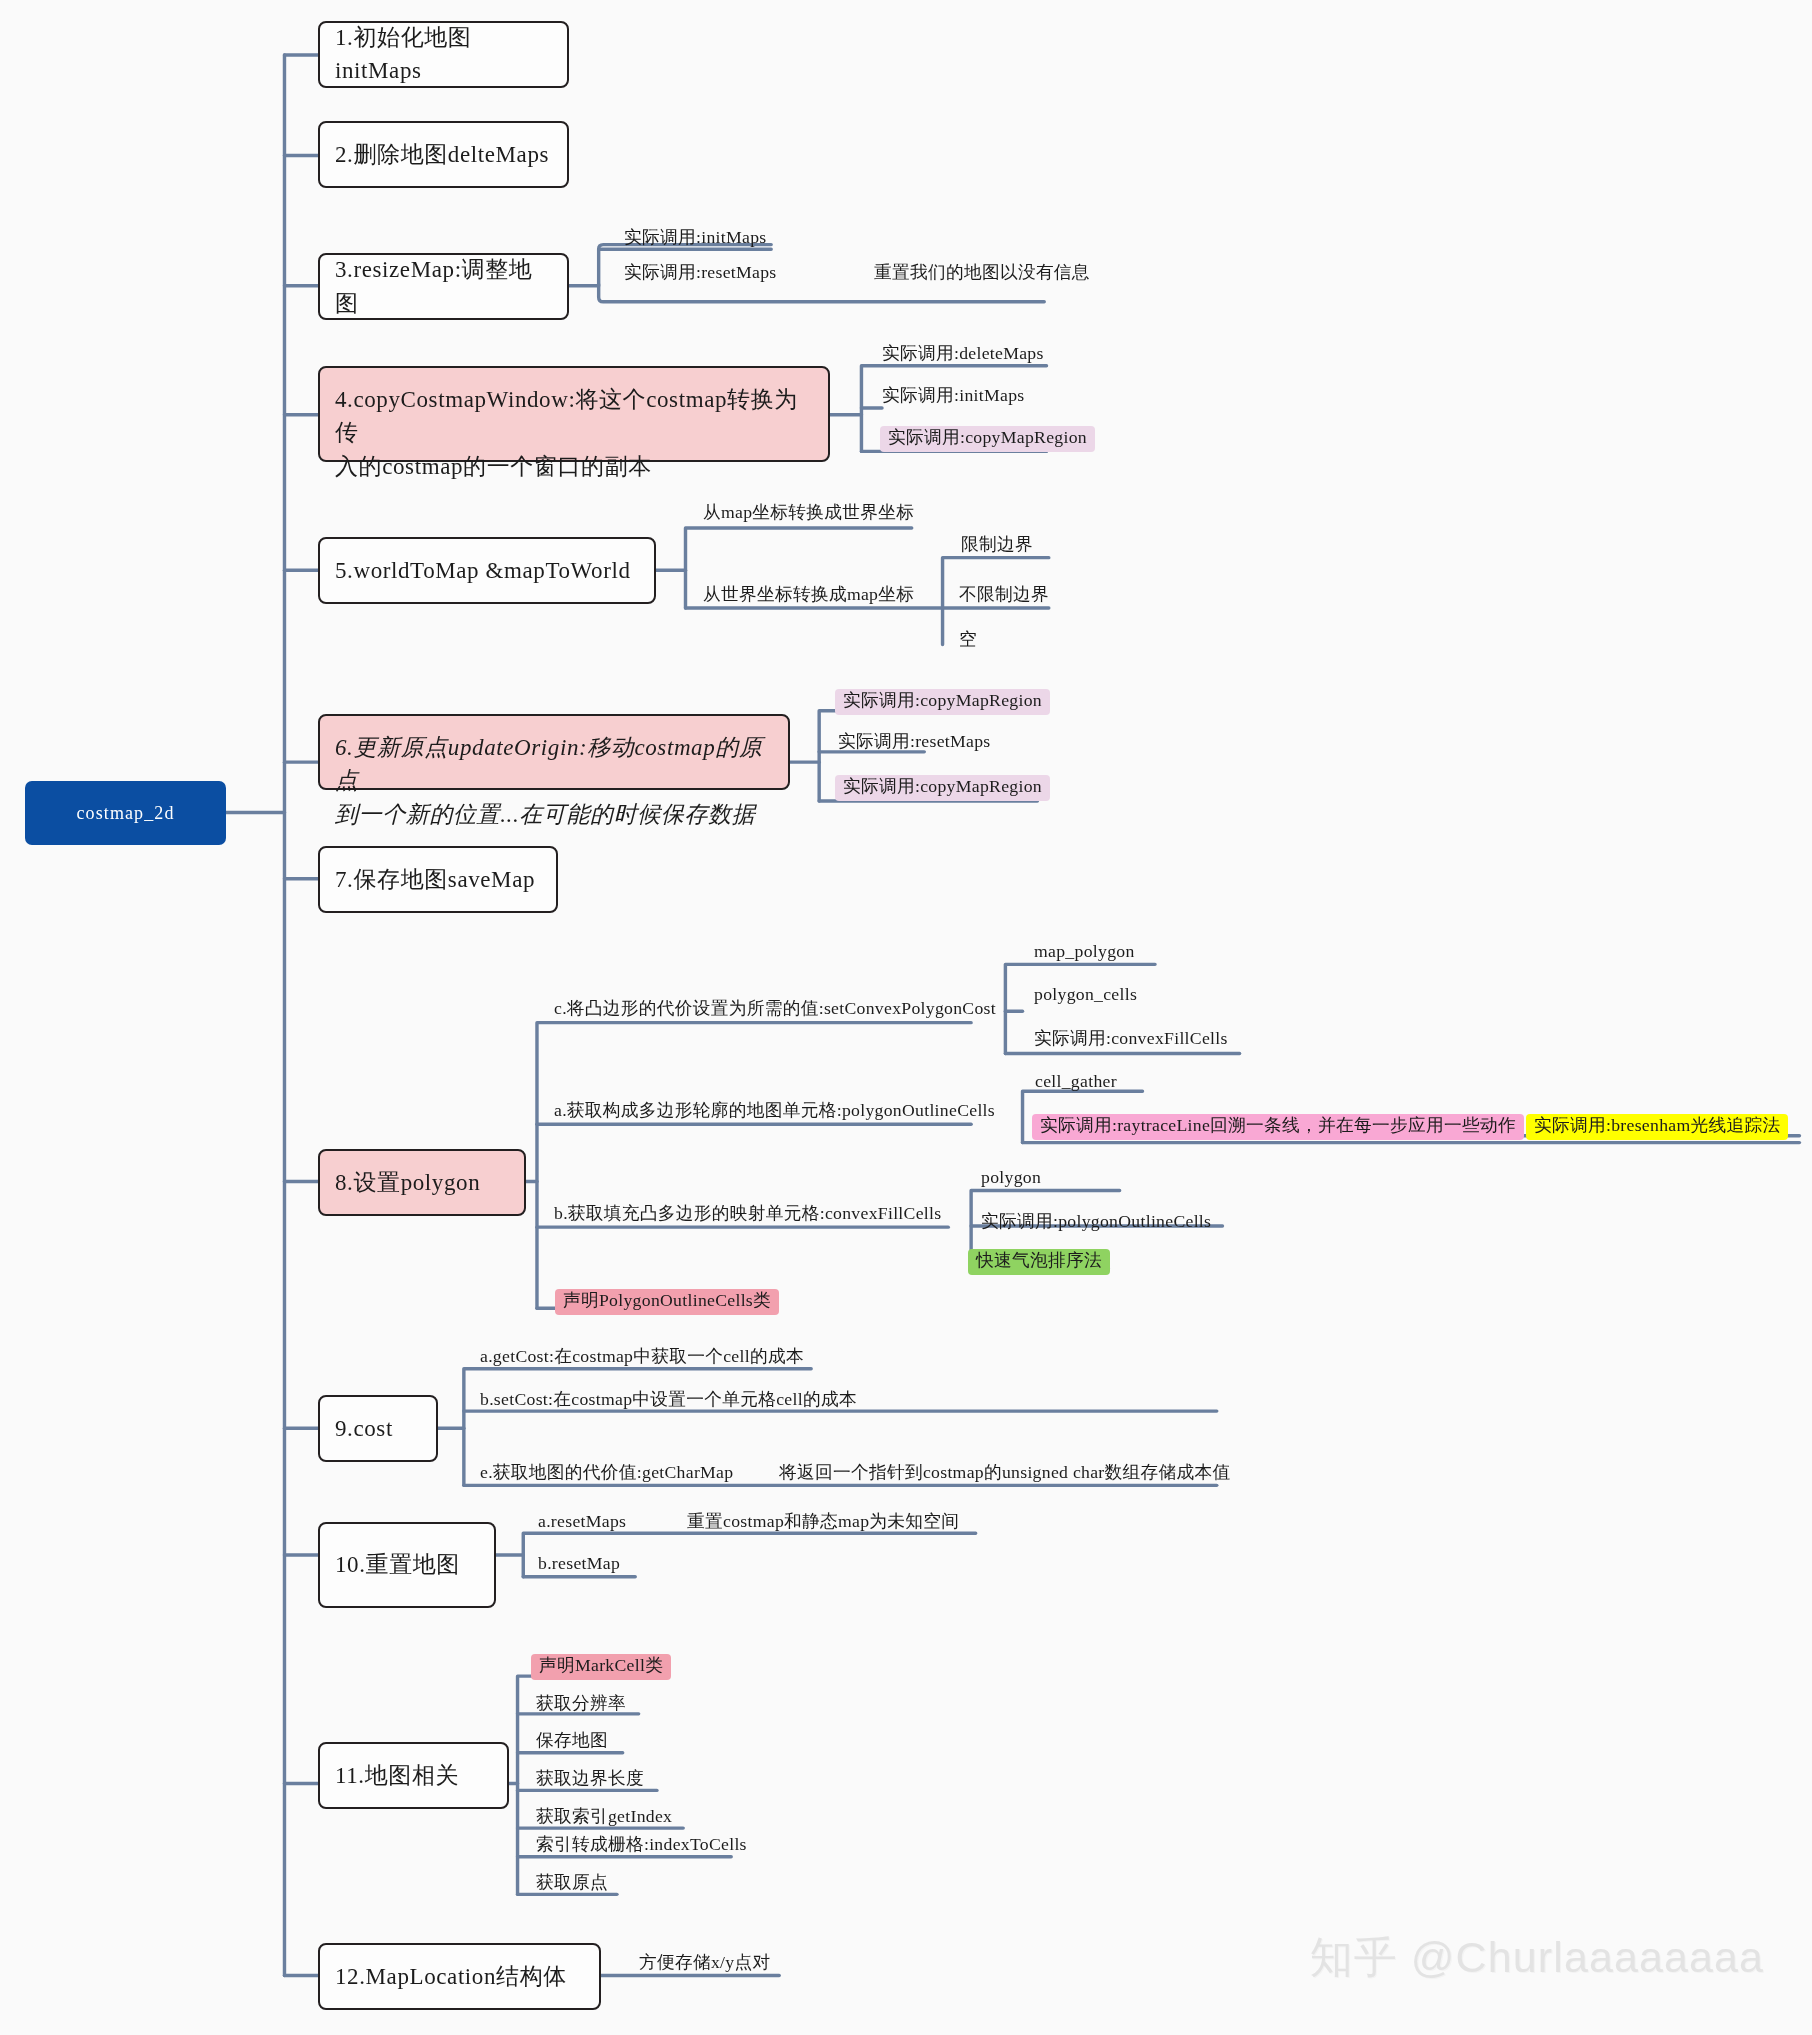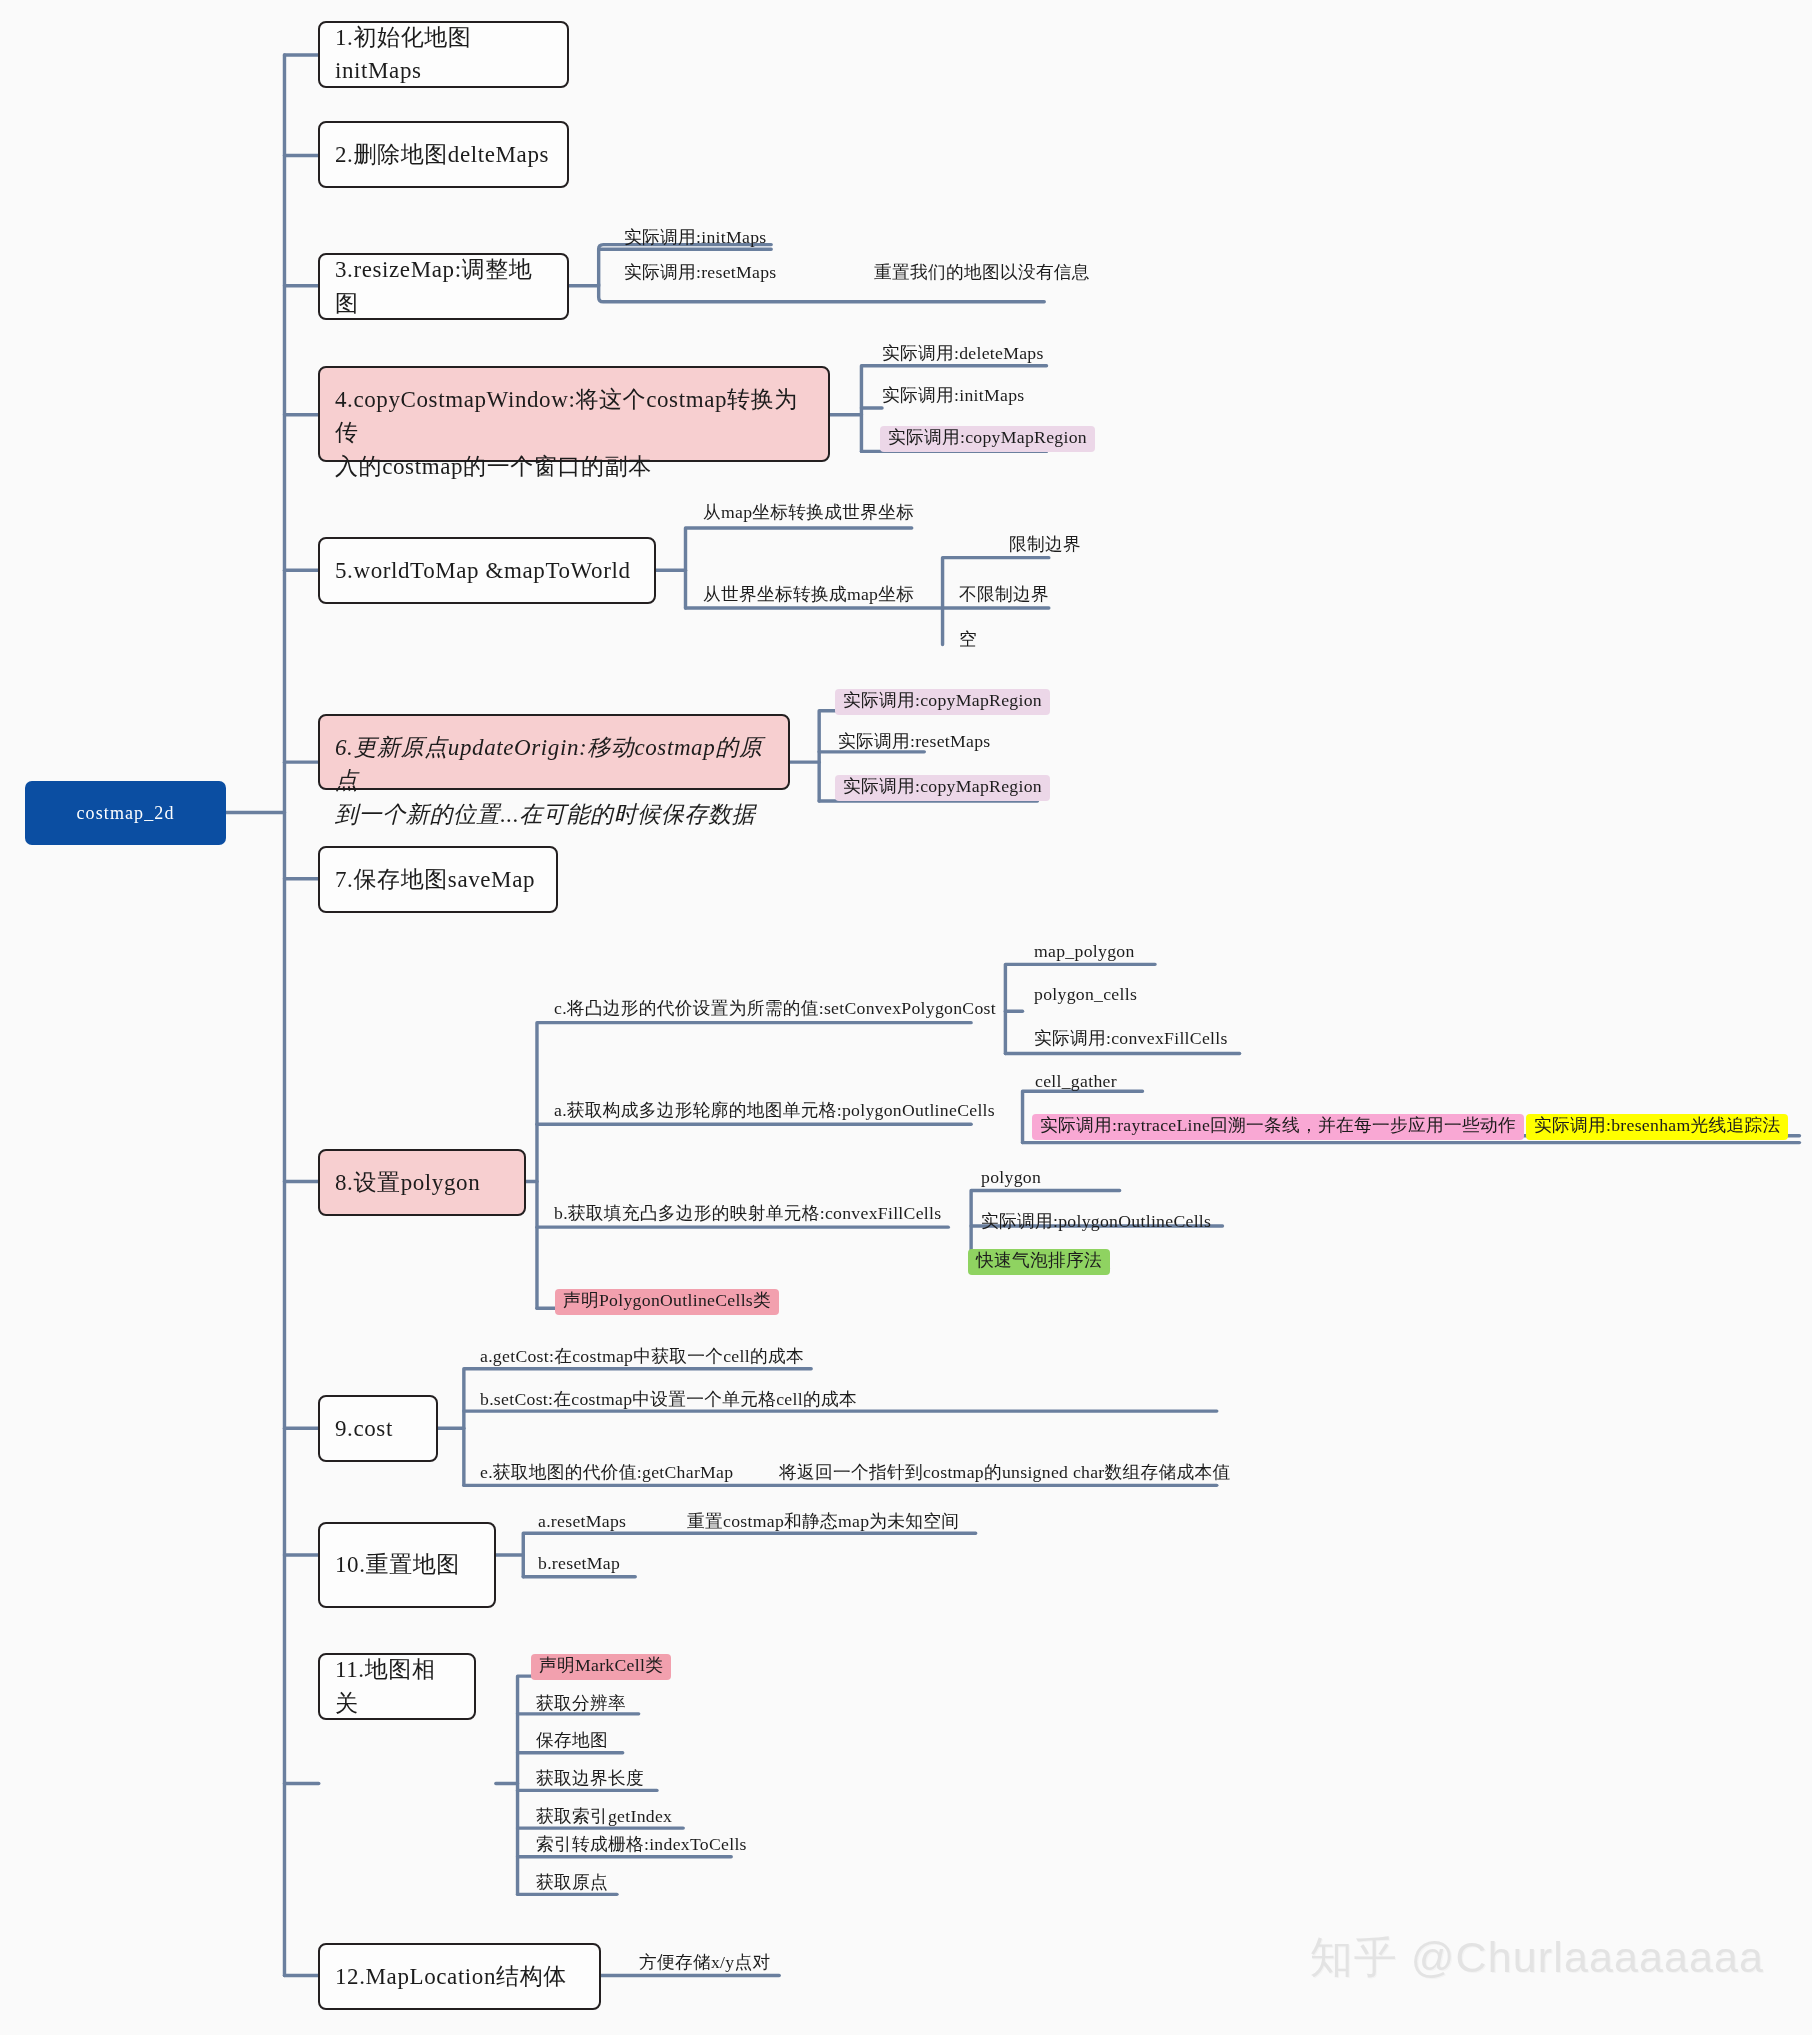--- a/index.html
+++ b/index.html
@@ -199,21 +199,21 @@
   </div>
 
   <div class="nodebox" style="left:318px;top:1395px;width:120px;height:67px;">
     <span>9.cost</span>
   </div>
 
   <div class="nodebox" style="left:318px;top:1522px;width:178px;height:86px;">
     <span>10.重置地图</span>
   </div>
 
-  <div class="nodebox" style="left:318px;top:1653px;width:158px;height:67px;">
+  <div class="nodebox" style="left:318px;top:1742px;width:191px;height:67px;">
     <span>11.地图相关</span>
   </div>
 
   <div class="nodebox" style="left:318px;top:1943px;width:283px;height:67px;">
     <span>12.MapLocation结构体</span>
   </div>
 
   <div class="leaf" style="left:624px;top:229px;">实际调用:initMaps</div>
 
   <div class="leaf" style="left:624px;top:264px;">实际调用:resetMaps</div>
@@ -223,21 +223,21 @@
   <div class="leaf" style="left:882px;top:345px;">实际调用:deleteMaps</div>
 
   <div class="leaf" style="left:882px;top:387px;">实际调用:initMaps</div>
 
   <div class="leaf hl hl-lilac" style="left:880px;top:426px;">实际调用:copyMapRegion</div>
 
   <div class="leaf" style="left:703px;top:504px;">从map坐标转换成世界坐标</div>
 
   <div class="leaf" style="left:703px;top:586px;">从世界坐标转换成map坐标</div>
 
-  <div class="leaf" style="left:1009px;top:536px;text-align:center;">限制边界</div>
+  <div class="leaf" style="left:961px;top:536px;text-align:center;">限制边界</div>
 
   <div class="leaf" style="left:959px;top:586px;">不限制边界</div>
 
   <div class="leaf" style="left:959px;top:631px;">空</div>
 
   <div class="leaf hl hl-lilac" style="left:835px;top:689px;">实际调用:copyMapRegion</div>
 
   <div class="leaf" style="left:838px;top:733px;">实际调用:resetMaps</div>
 
   <div class="leaf hl hl-lilac" style="left:835px;top:775px;">实际调用:copyMapRegion</div>

